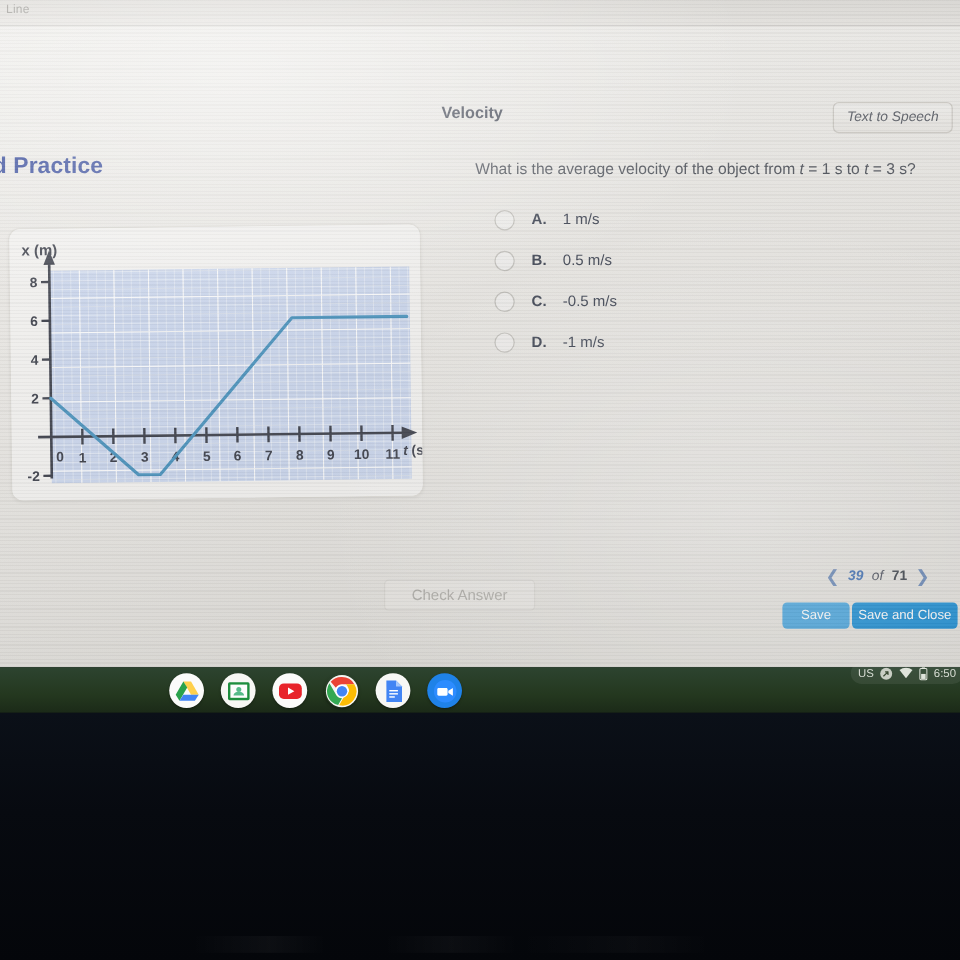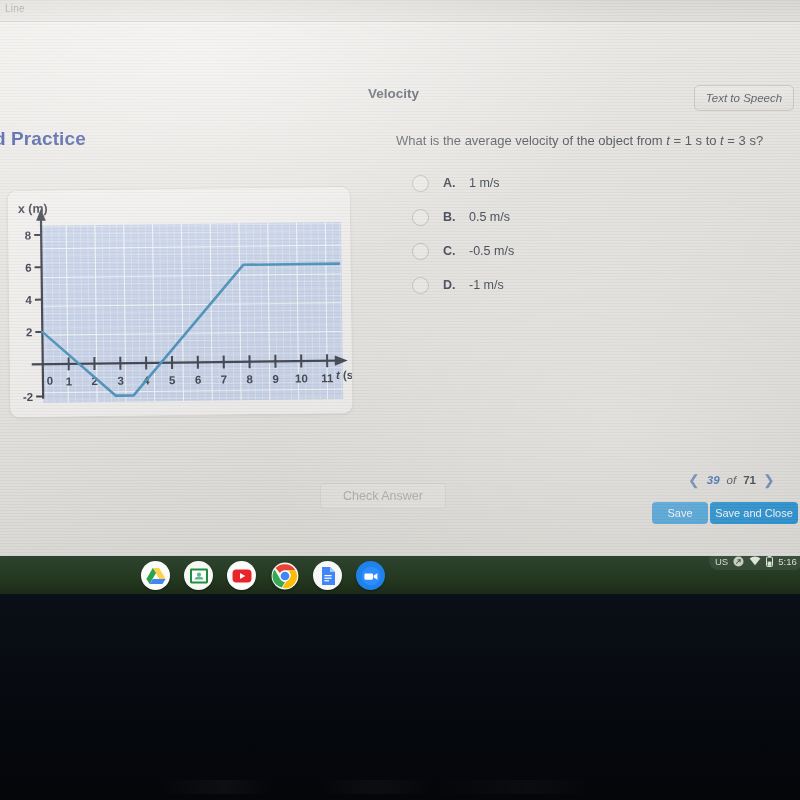--- a/index.html
+++ b/index.html
@@ -403,20 +403,20 @@
       <path d="M3.4 7.3L7 3.9M7 3.9h-2.1M7 3.9v2.1" stroke="#3a4a33" stroke-width="1" fill="none" stroke-linecap="round"></path>
     </svg>
     <svg width="12" height="10" viewBox="0 0 12 10">
       <path d="M6 9.2L0.6 2.4A8.6 8.6 0 0 1 11.4 2.4z" fill="#dfe4db"></path>
     </svg>
     <svg width="7" height="11" viewBox="0 0 7 11">
       <rect x="2.2" y="0" width="2.6" height="1.1" fill="#dfe4db"></rect>
       <rect x="0.5" y="1.1" width="6" height="9.4" rx="1" fill="none" stroke="#dfe4db" stroke-width="1"></rect>
       <rect x="1.6" y="5.6" width="3.8" height="4.2" fill="#dfe4db"></rect>
     </svg>
-    <span>5:16</span>
+    <span>6:50</span>
   </div>
 
   <div class="below-screen">
     <div class="keyboard-hint"></div>
   </div>
 
 </div>
 
 </body></html>

